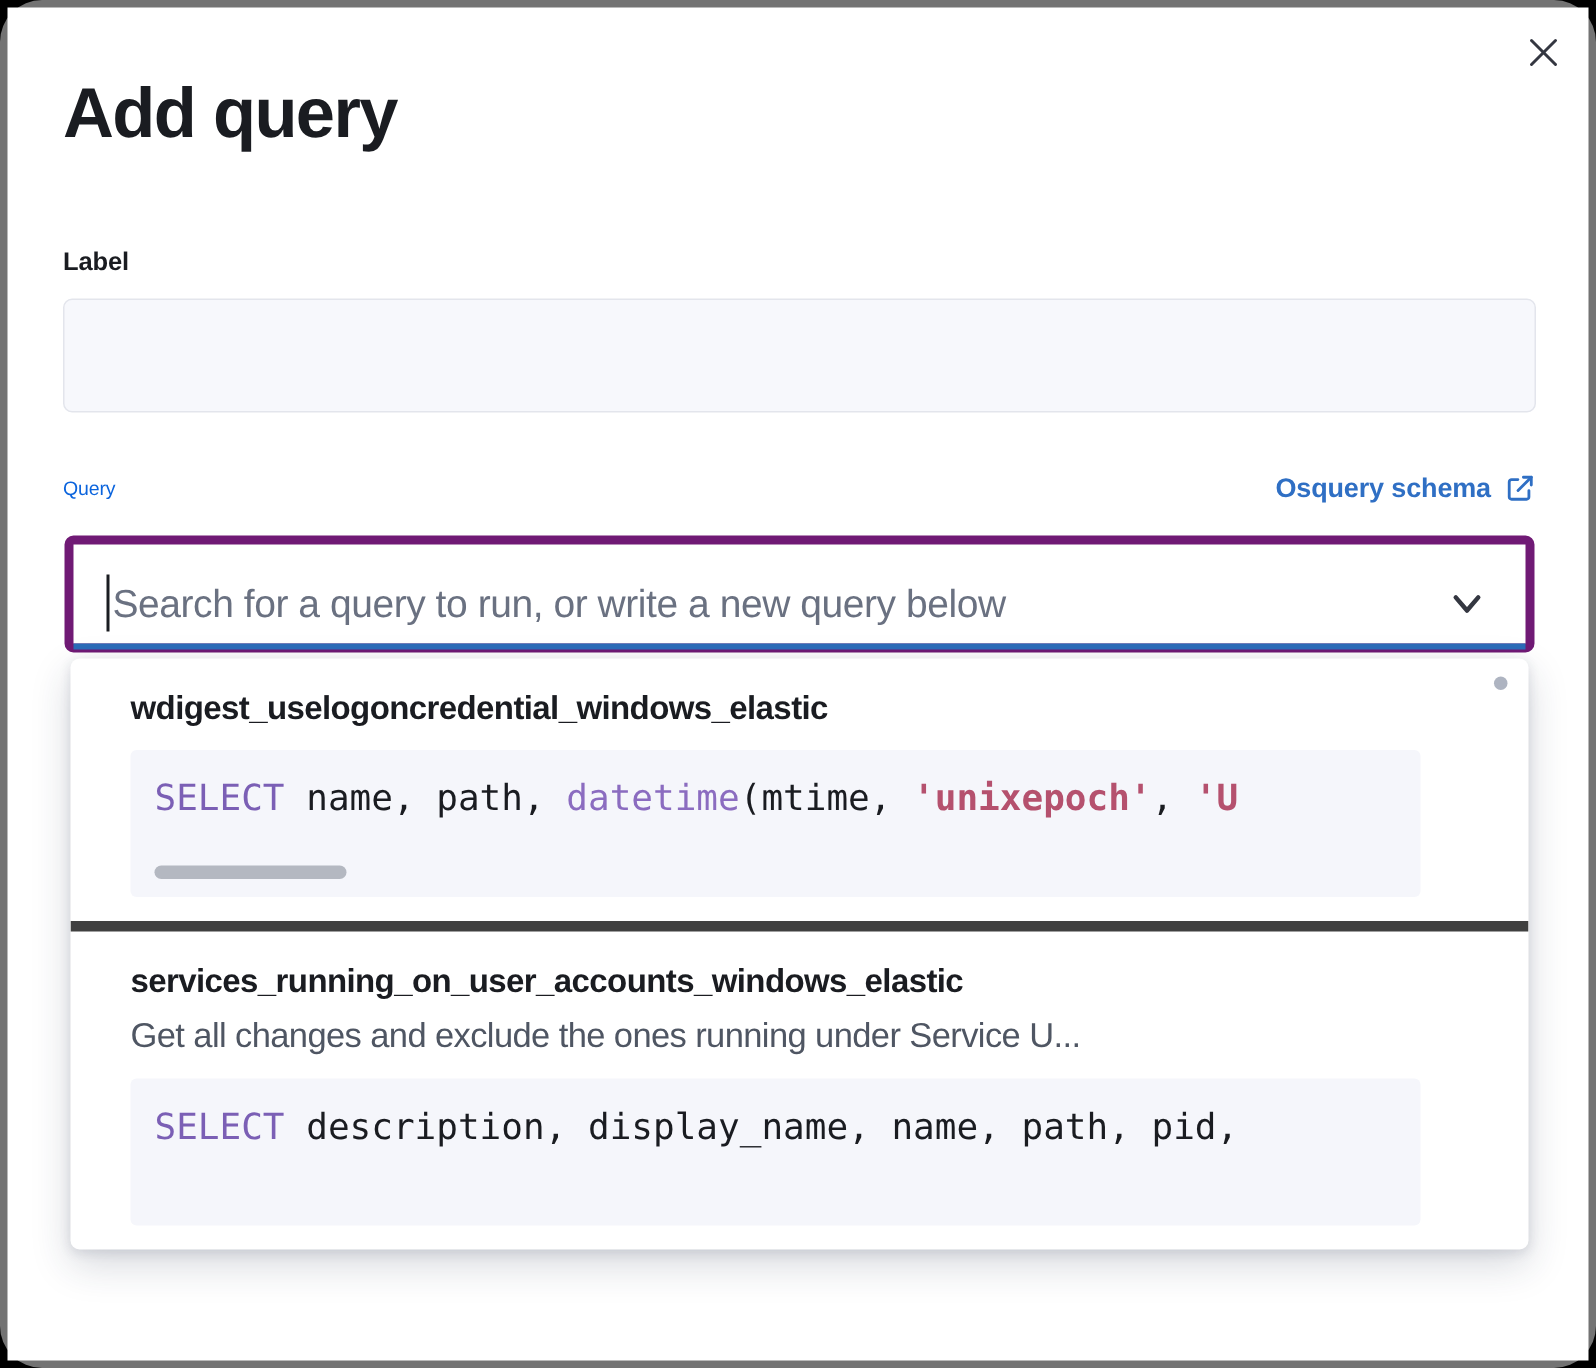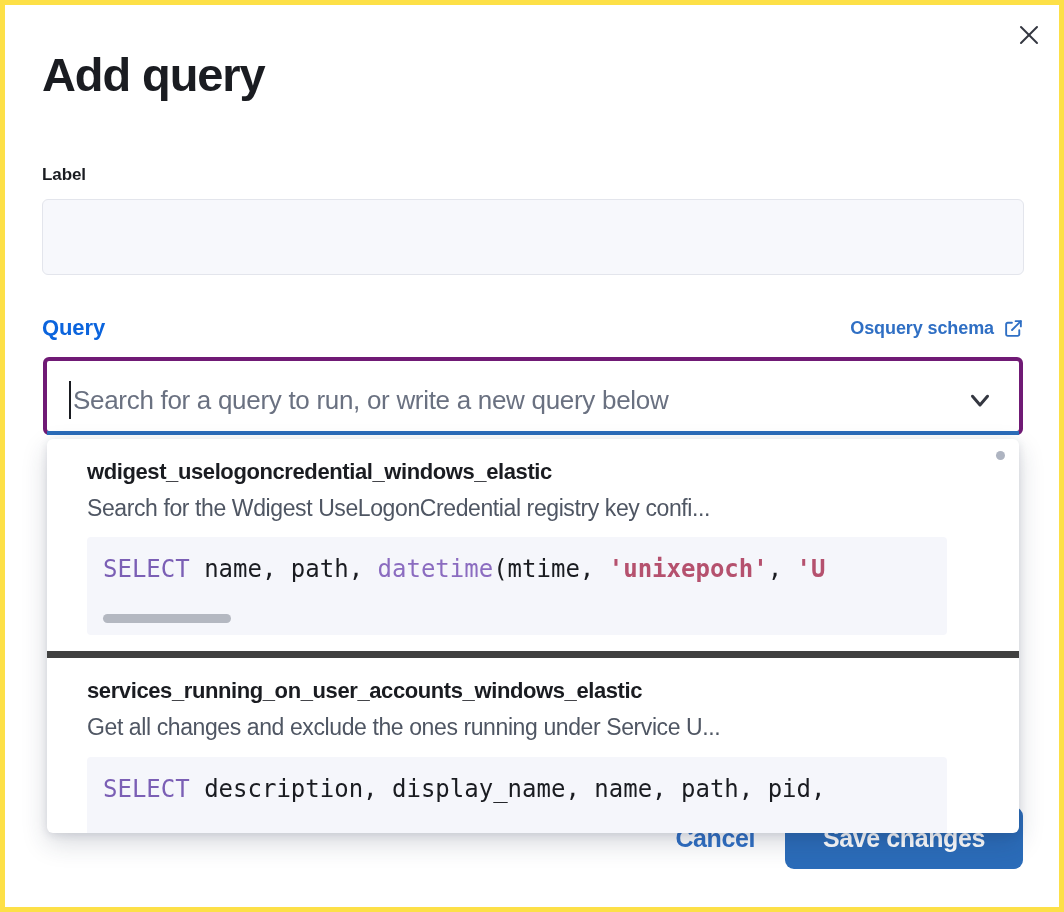--- a/index.html
+++ b/index.html
@@ -10,21 +10,22 @@
     background: #000000;
     font-family: "Liberation Sans", sans-serif;
     overflow: hidden;
   }
 
   
   #screen {
     position: relative;
     width: 1064px;
     height: 912px;
-    background: #fde047;
+    background: #737373;
+    border-radius: 28px;
   }
 
   #modal {
     position: absolute;
     left: 5px;
     top: 5px;
     width: 1054px;
     height: 902px;
     background: #ffffff;
     overflow: hidden;
@@ -86,22 +87,22 @@
   #query-head {
     position: absolute;
     left: 37px;
     top: 310px;
     width: 982px;
     display: flex;
     justify-content: space-between;
     align-items: center;
   }
   #query-label {
-    font-size: 22px;
-    font-weight: 700;
+    font-size: 13px;
+    font-weight: 400;
     color: #0b64dd;
     letter-spacing: -0.1px;
   }
   #schema-link {
     display: inline-flex;
     align-items: center;
     gap: 9px;
     font-size: 18px;
     font-weight: 700;
     color: #2f6fc4;
@@ -112,21 +113,21 @@
   #schema-link svg { display: block; }
 
   
   #combo {
     position: absolute;
     left: 38px;
     top: 352px;
     width: 980px;
     height: 78px;
     background: #ffffff;
-    border: 4px solid #701a75;
+    border: 6px solid #701a75;
     border-radius: 6px;
     box-shadow: 0 0 0 0 transparent;
   }
   #combo::after {
     content: "";
     position: absolute;
     left: 0;
     right: 0;
     bottom: -4px;
     height: 4px;
@@ -315,31 +316,26 @@
     <div id="combo">
       <div id="combo-caret"></div>
       <div id="combo-placeholder">Search for a query to run, or write a new query below</div>
       <div id="combo-chevron">
         <svg width="30" height="30" viewBox="0 0 24 24" fill="none" stroke="#343741" stroke-width="2.4" stroke-linecap="round" stroke-linejoin="round">
           <polyline points="6 9 12 16 18 9"></polyline>
         </svg>
       </div>
     </div>
 
-    <div id="footer">
-      <button id="cancel-button">Cancel</button>
-      <button id="save-button">Save changes</button>
-    </div>
 
     <div id="dropdown">
       <div id="dropdown-scroll-dot"></div>
       <div id="options-container">
           <div class="option">
             <div class="option-title">wdigest_uselogoncredential_windows_elastic</div>
-            <div class="option-desc">Search for the Wdigest UseLogonCredential registry key confi...</div>
             <div class="code-block">
               <div class="code-line"><span class="tok-kw">SELECT</span><span class="tok-pl"> name, path, </span><span class="tok-fn">datetime</span><span class="tok-pl">(mtime, </span><span class="tok-str">'unixepoch'</span><span class="tok-pl">, </span><span class="tok-str">'U</span></div>
               <div class="code-scrollbar"></div>
             </div>
           </div>
           <div class="option">
             <div class="option-title">services_running_on_user_accounts_windows_elastic</div>
             <div class="option-desc">Get all changes and exclude the ones running under Service U...</div>
             <div class="code-block">
               <div class="code-line"><span class="tok-kw">SELECT</span><span class="tok-pl"> description, display_name, name, path, pid,</span></div>

